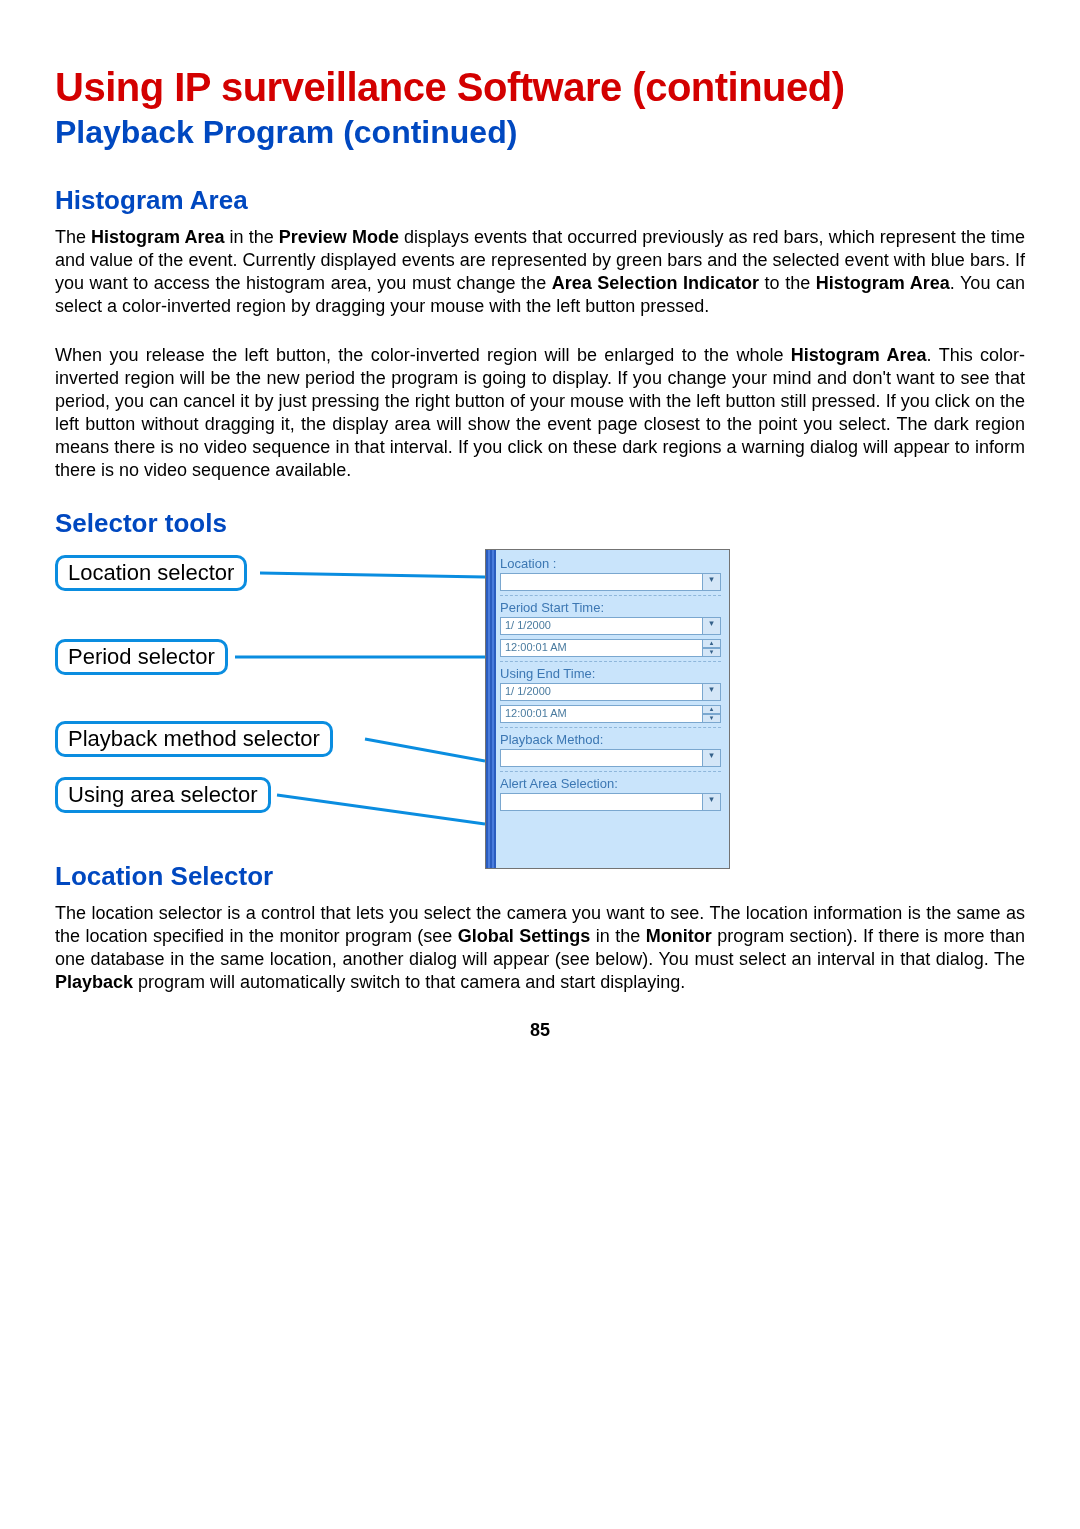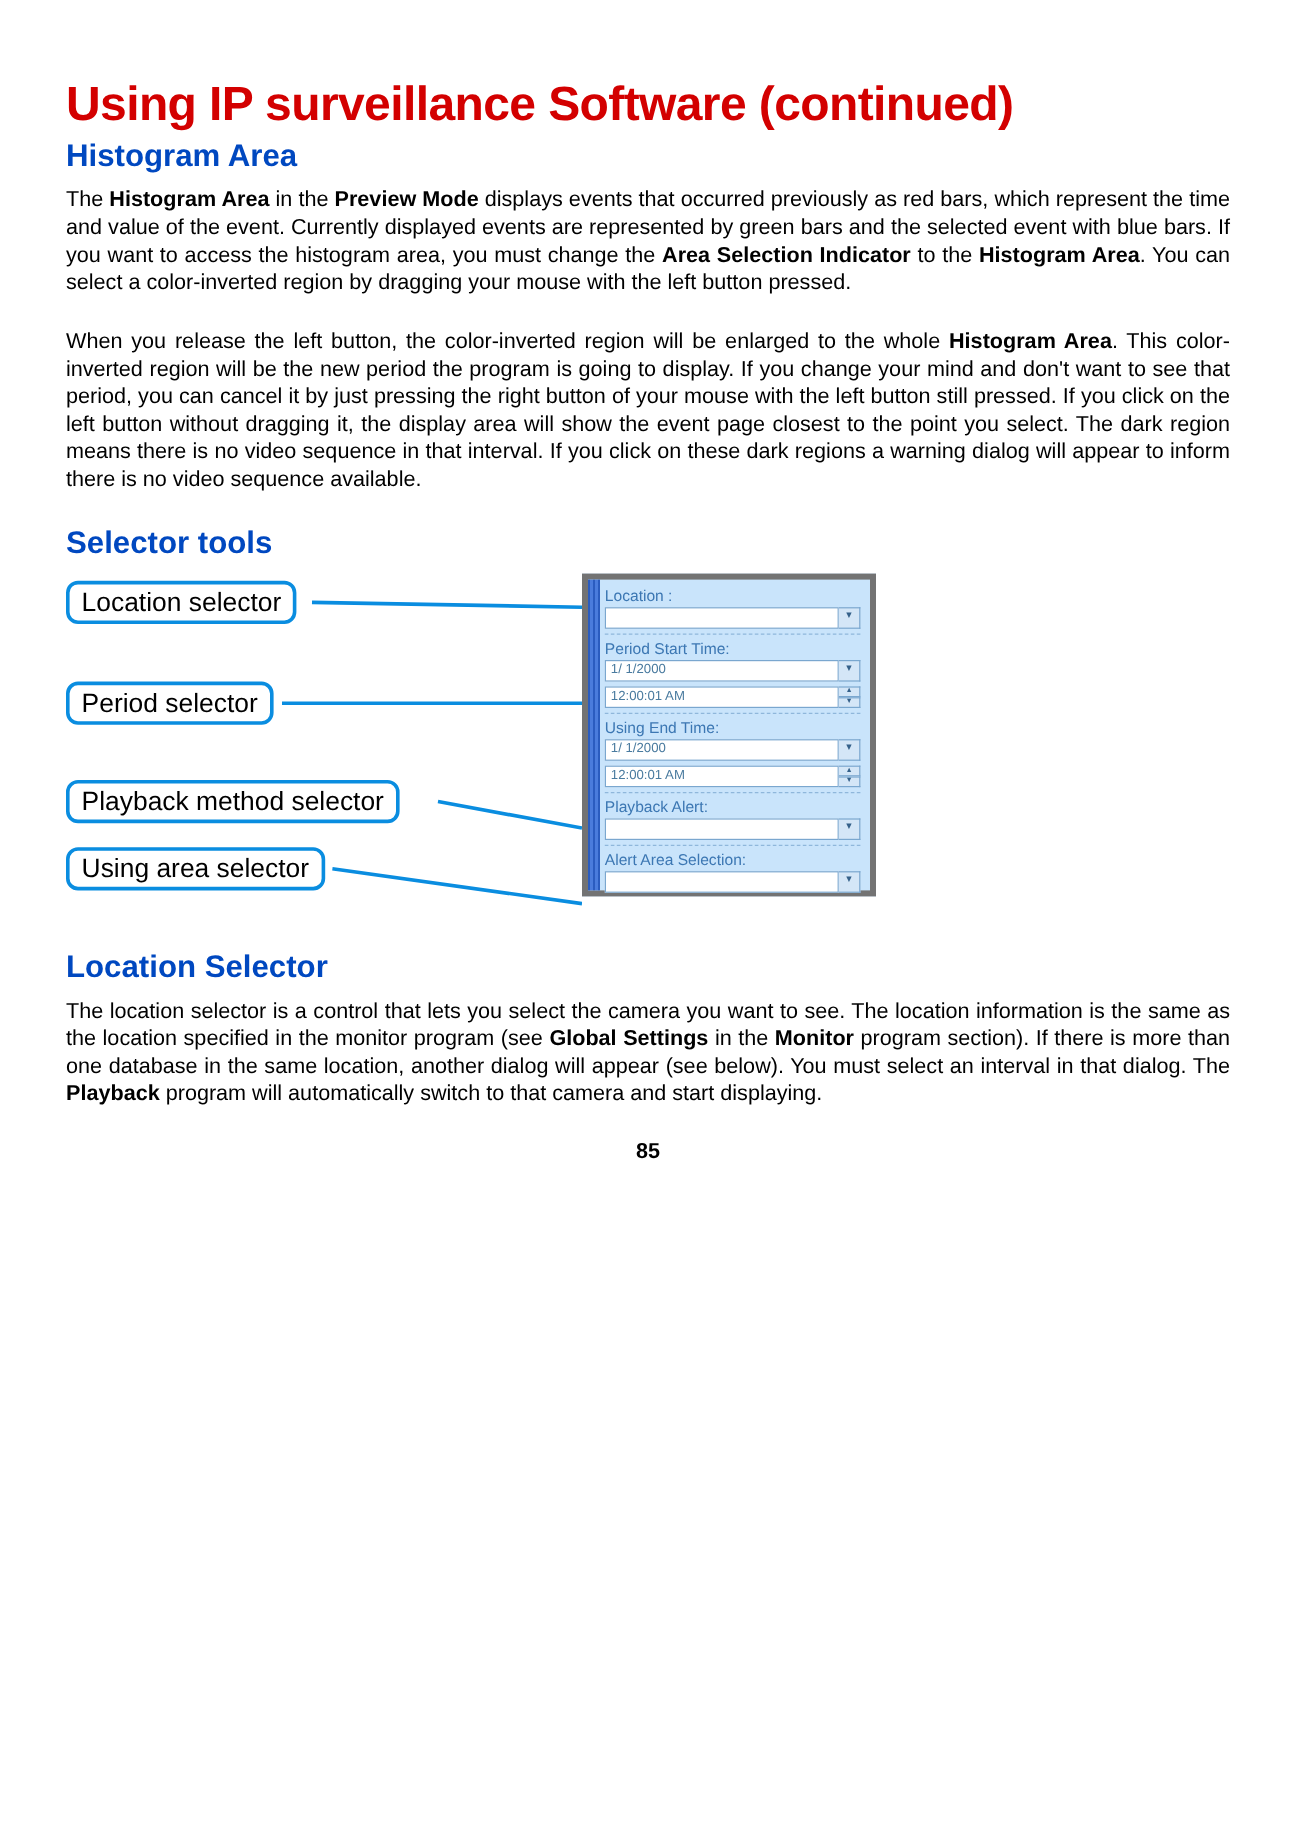--- a/index.html
+++ b/index.html
@@ -85,23 +85,23 @@
     width: 430px;
     height: 300px;
     pointer-events: none;
   }
 
   .panel {
     position: absolute;
     left: 430px;
     top: 0;
     width: 245px;
-    height: 269px;
+    height: 320px;
     background: #c9e4fb;
-    border: 5px solid #737373;
+    border: 1px solid #737373;
     padding: 4px 8px 4px 14px;
     box-sizing: border-box;
     font-family: Verdana, sans-serif;
   }
   .panel::before {
     content: "";
     position: absolute;
     left: 0; top: 0; bottom: 0;
     width: 10px;
     background: repeating-linear-gradient(90deg, #2a5cbf 0 2px, #4a7cdc 2px 4px);
@@ -157,20 +157,21 @@
     color: #35618a;
     box-sizing: border-box;
   }
 </style>
 </head>
 <body>
 
 <div class="page">
 
   <h1 class="main-title">Using IP surveillance Software (continued)</h1>
+  <h2 class="sub-title">Playback Program (continued)</h2>
 
   <h3 class="section-head">Histogram Area</h3>
 
   <p class="body-text">
     <span>The </span><span class="bold">Histogram Area</span><span> in the </span><span class="bold">Preview Mode</span><span> displays events that occurred previously as red bars, which represent the time and value of the event. Currently displayed events are represented by green bars and the selected event with blue bars. If you want to access the histogram area, you must change the </span><span class="bold">Area Selection Indicator</span><span> to the </span><span class="bold">Histogram Area</span><span>. You can select a color-inverted region by dragging your mouse with the left button pressed.</span>
   </p>
 
   <p class="body-text">
     <span>When you release the left button, the color-inverted region will be enlarged to the whole </span><span class="bold">Histogram Area</span><span>. This color-inverted region will be the new period the program is going to display. If you change your mind and don't want to see that period, you can cancel it by just pressing the right button of your mouse with the left button  still pressed. If you click on the left button without dragging it, the display area will show the event page closest to the point you select. The dark region means there is no video sequence in that interval. If you click on these dark regions a warning dialog will appear to inform there is no video sequence available.</span>
   </p>
@@ -218,21 +219,21 @@
         <div class="drop-btn">▾</div>
       </div>
       <div class="field-row">
         <div class="field">12:00:01 AM</div>
         <div class="spin-col">
           <div class="spin-btn">▴</div>
           <div class="spin-btn">▾</div>
         </div>
       </div>
 
-      <div class="panel-label">Playback Alert:</div>
+      <div class="panel-label">Playback Method:</div>
       <div class="field-row">
         <div class="field"></div>
         <div class="drop-btn">▾</div>
       </div>
 
       <div class="panel-label">Alert Area Selection:</div>
       <div class="field-row">
         <div class="field"></div>
         <div class="drop-btn">▾</div>
       </div>

